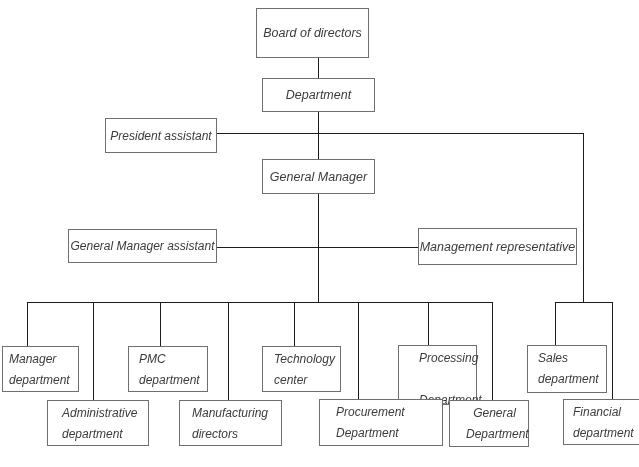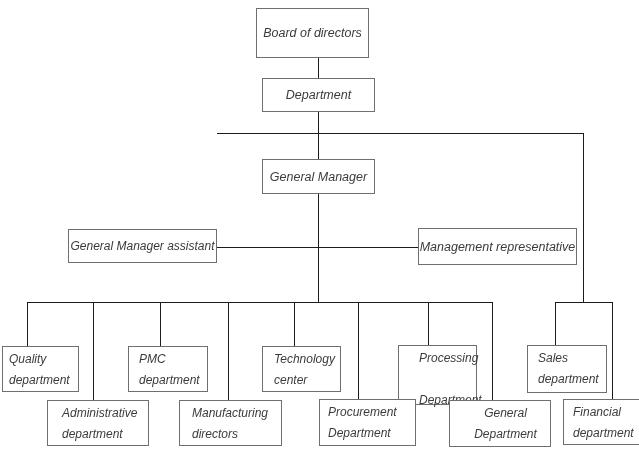--- a/index.html
+++ b/index.html
@@ -61,56 +61,59 @@
   <div class="vl" style="left:612px;top:302px;height:97px;"></div>
 
   <div class="box box--center" style="left:256px;top:8px;width:113px;height:50px;">
     <span>Board of directors</span>
   </div>
 
   <div class="box box--center" style="left:262px;top:78px;width:113px;height:34px;">
     <span>Department</span>
   </div>
 
+  <div class="box box--center" style="left:105px;top:118px;width:112px;height:35px;font-size:12px;">
+    <span>President assistant</span>
+  </div>
 
   <div class="box box--center" style="left:262px;top:159px;width:113px;height:35px;">
     <span>General Manager</span>
   </div>
 
   <div class="box box--center" style="left:68px;top:229px;width:149px;height:34px;font-size:12px;">
     <span>General Manager assistant</span>
   </div>
 
   <div class="box box--center" style="left:418px;top:228px;width:159px;height:37px;font-size:12.5px;">
     <span>Management representative</span>
   </div>
 
-  <div class="box box--dept" style="left:2px;top:346px;width:77px;height:46px;padding-left:6px;">Quality
+  <div class="box box--dept" style="left:2px;top:346px;width:77px;height:46px;padding-left:6px;">Manager
 department</div>
 
   <div class="box box--dept" style="left:128px;top:346px;width:80px;height:46px;">PMC
 department</div>
 
   <div class="box box--dept" style="left:262px;top:346px;width:79px;height:46px;padding-left:11px;">Technology
 center</div>
 
   <div class="box box--dept" style="left:398px;top:345px;width:79px;height:60px;padding-left:20px;">Processing
  Department</div>
 
   <div class="box box--dept" style="left:527px;top:345px;width:80px;height:48px;">Sales
 department</div>
 
   <div class="box box--dept" style="left:47px;top:400px;width:102px;height:46px;padding-left:14px;">Administrative
 department</div>
 
   <div class="box box--dept" style="left:179px;top:400px;width:103px;height:46px;padding-left:12px;">Manufacturing
 directors</div>
 
-  <div class="box box--dept" style="left:319px;top:399px;width:97px;height:47px;padding-left:8px;">Procurement
+  <div class="box box--dept" style="left:319px;top:399px;width:124px;height:47px;padding-left:16px;">Procurement
 Department</div>
 
-  <div class="box box--dept" style="left:449px;top:400px;width:102px;height:47px;padding-left:16px;text-align:center;padding-right:5px;">General
+  <div class="box box--dept" style="left:449px;top:400px;width:80px;height:47px;padding-left:16px;text-align:center;padding-right:5px;">General
 Department</div>
 
   <div class="box box--dept" style="left:563px;top:399px;width:95px;height:46px;padding-left:9px;">Financial
 department</div>
 
 </div>
 
 </body></html>

